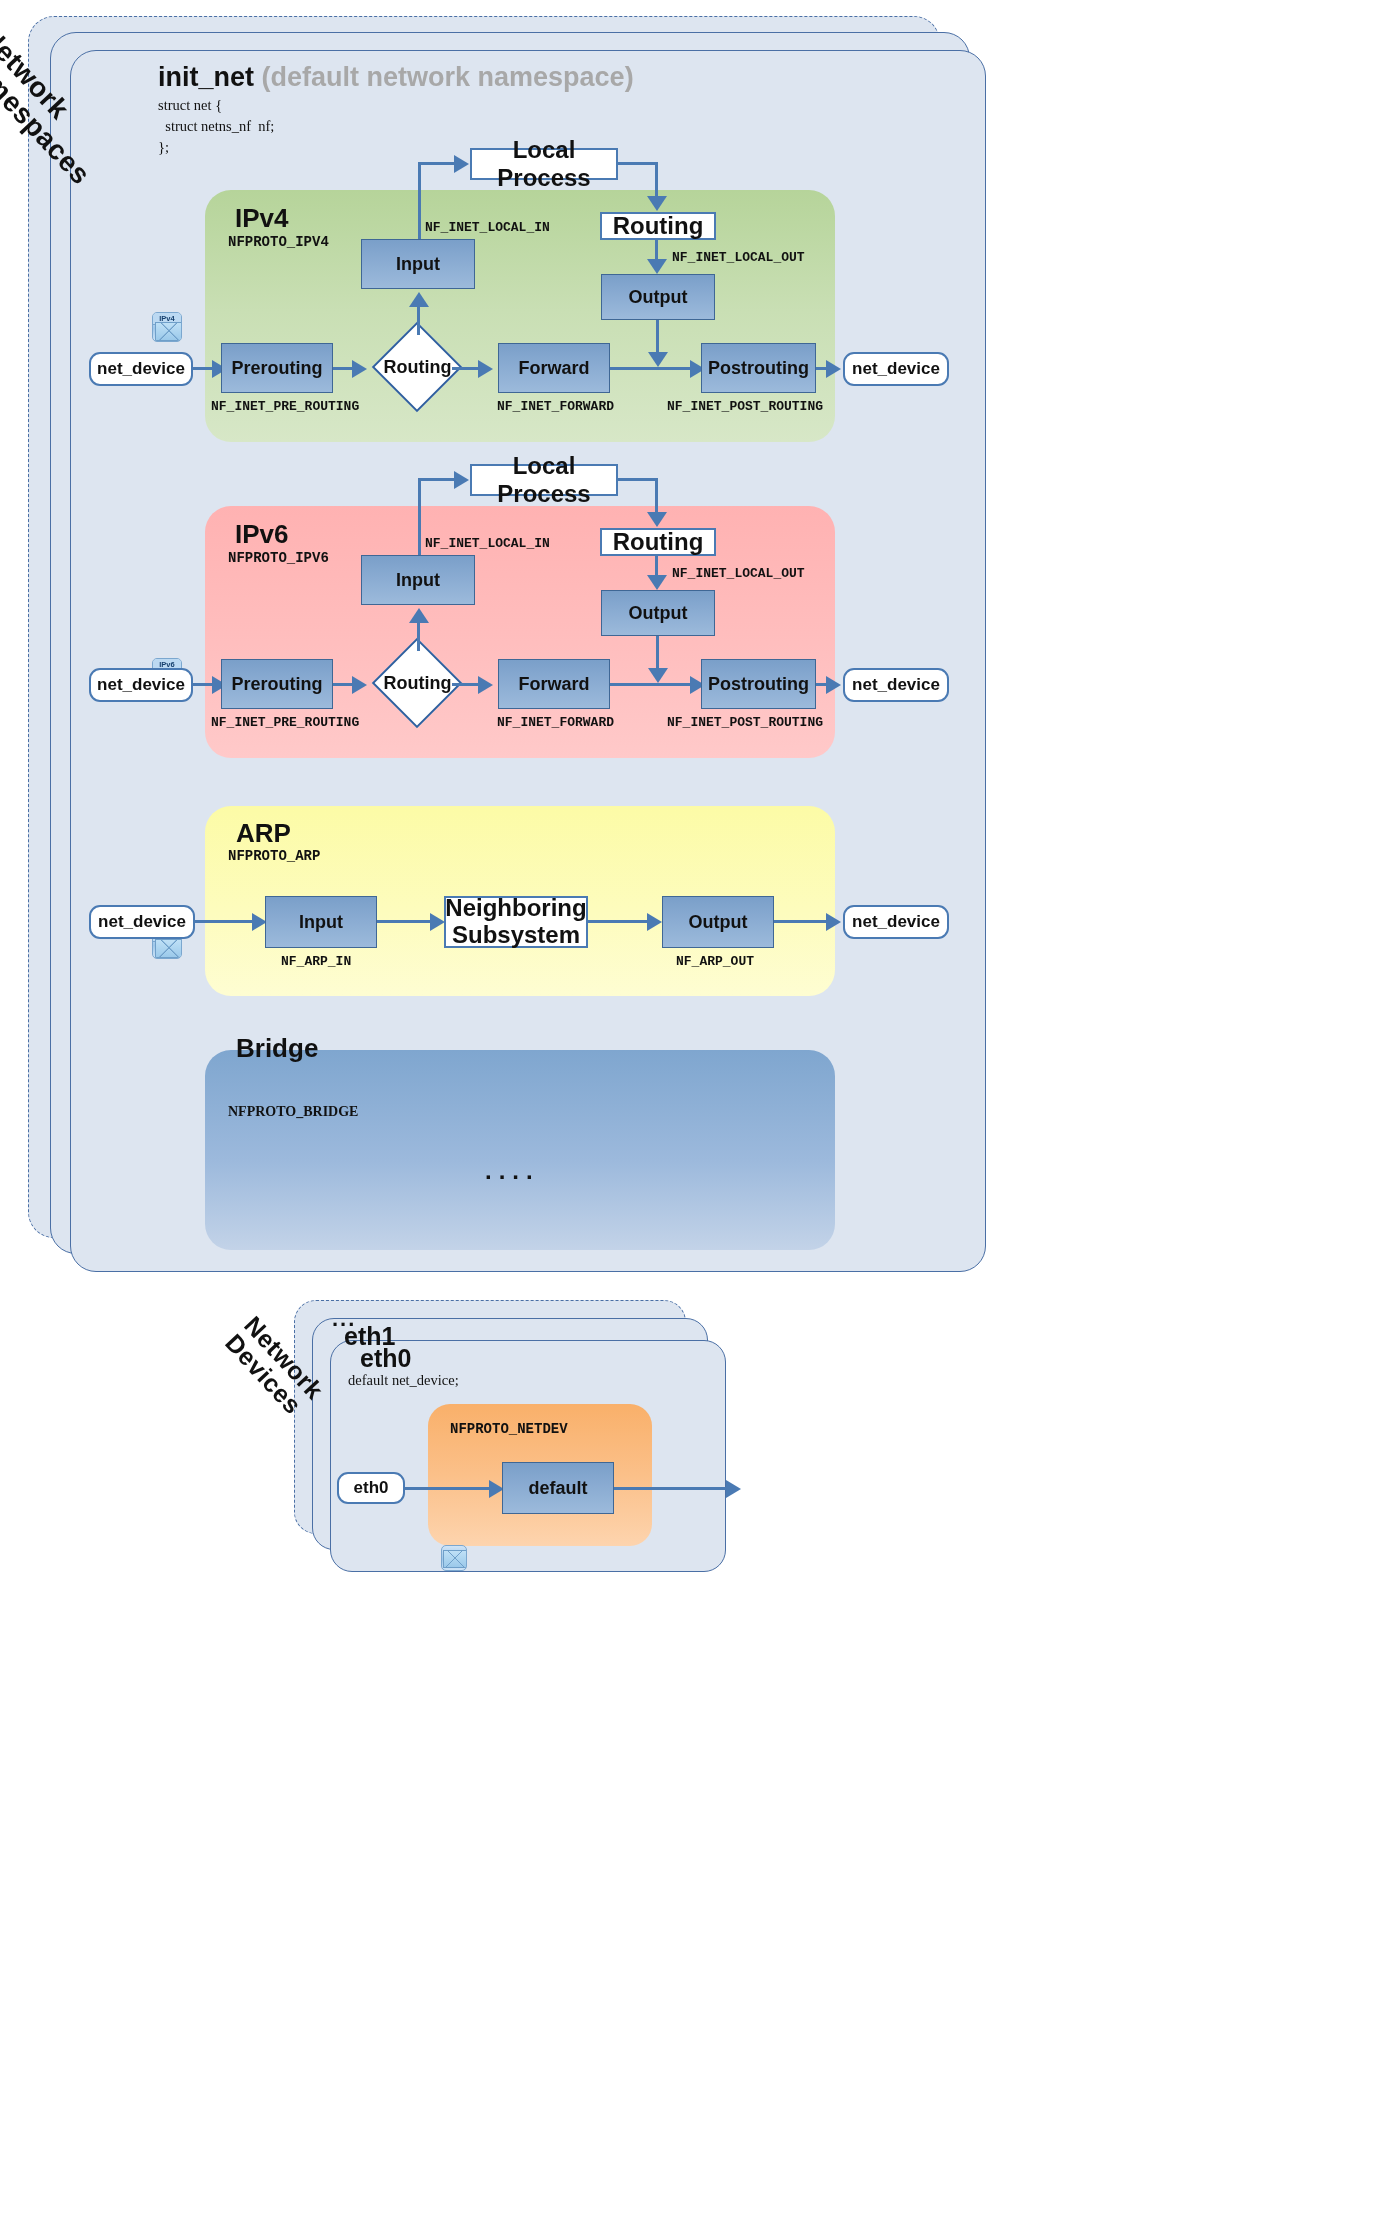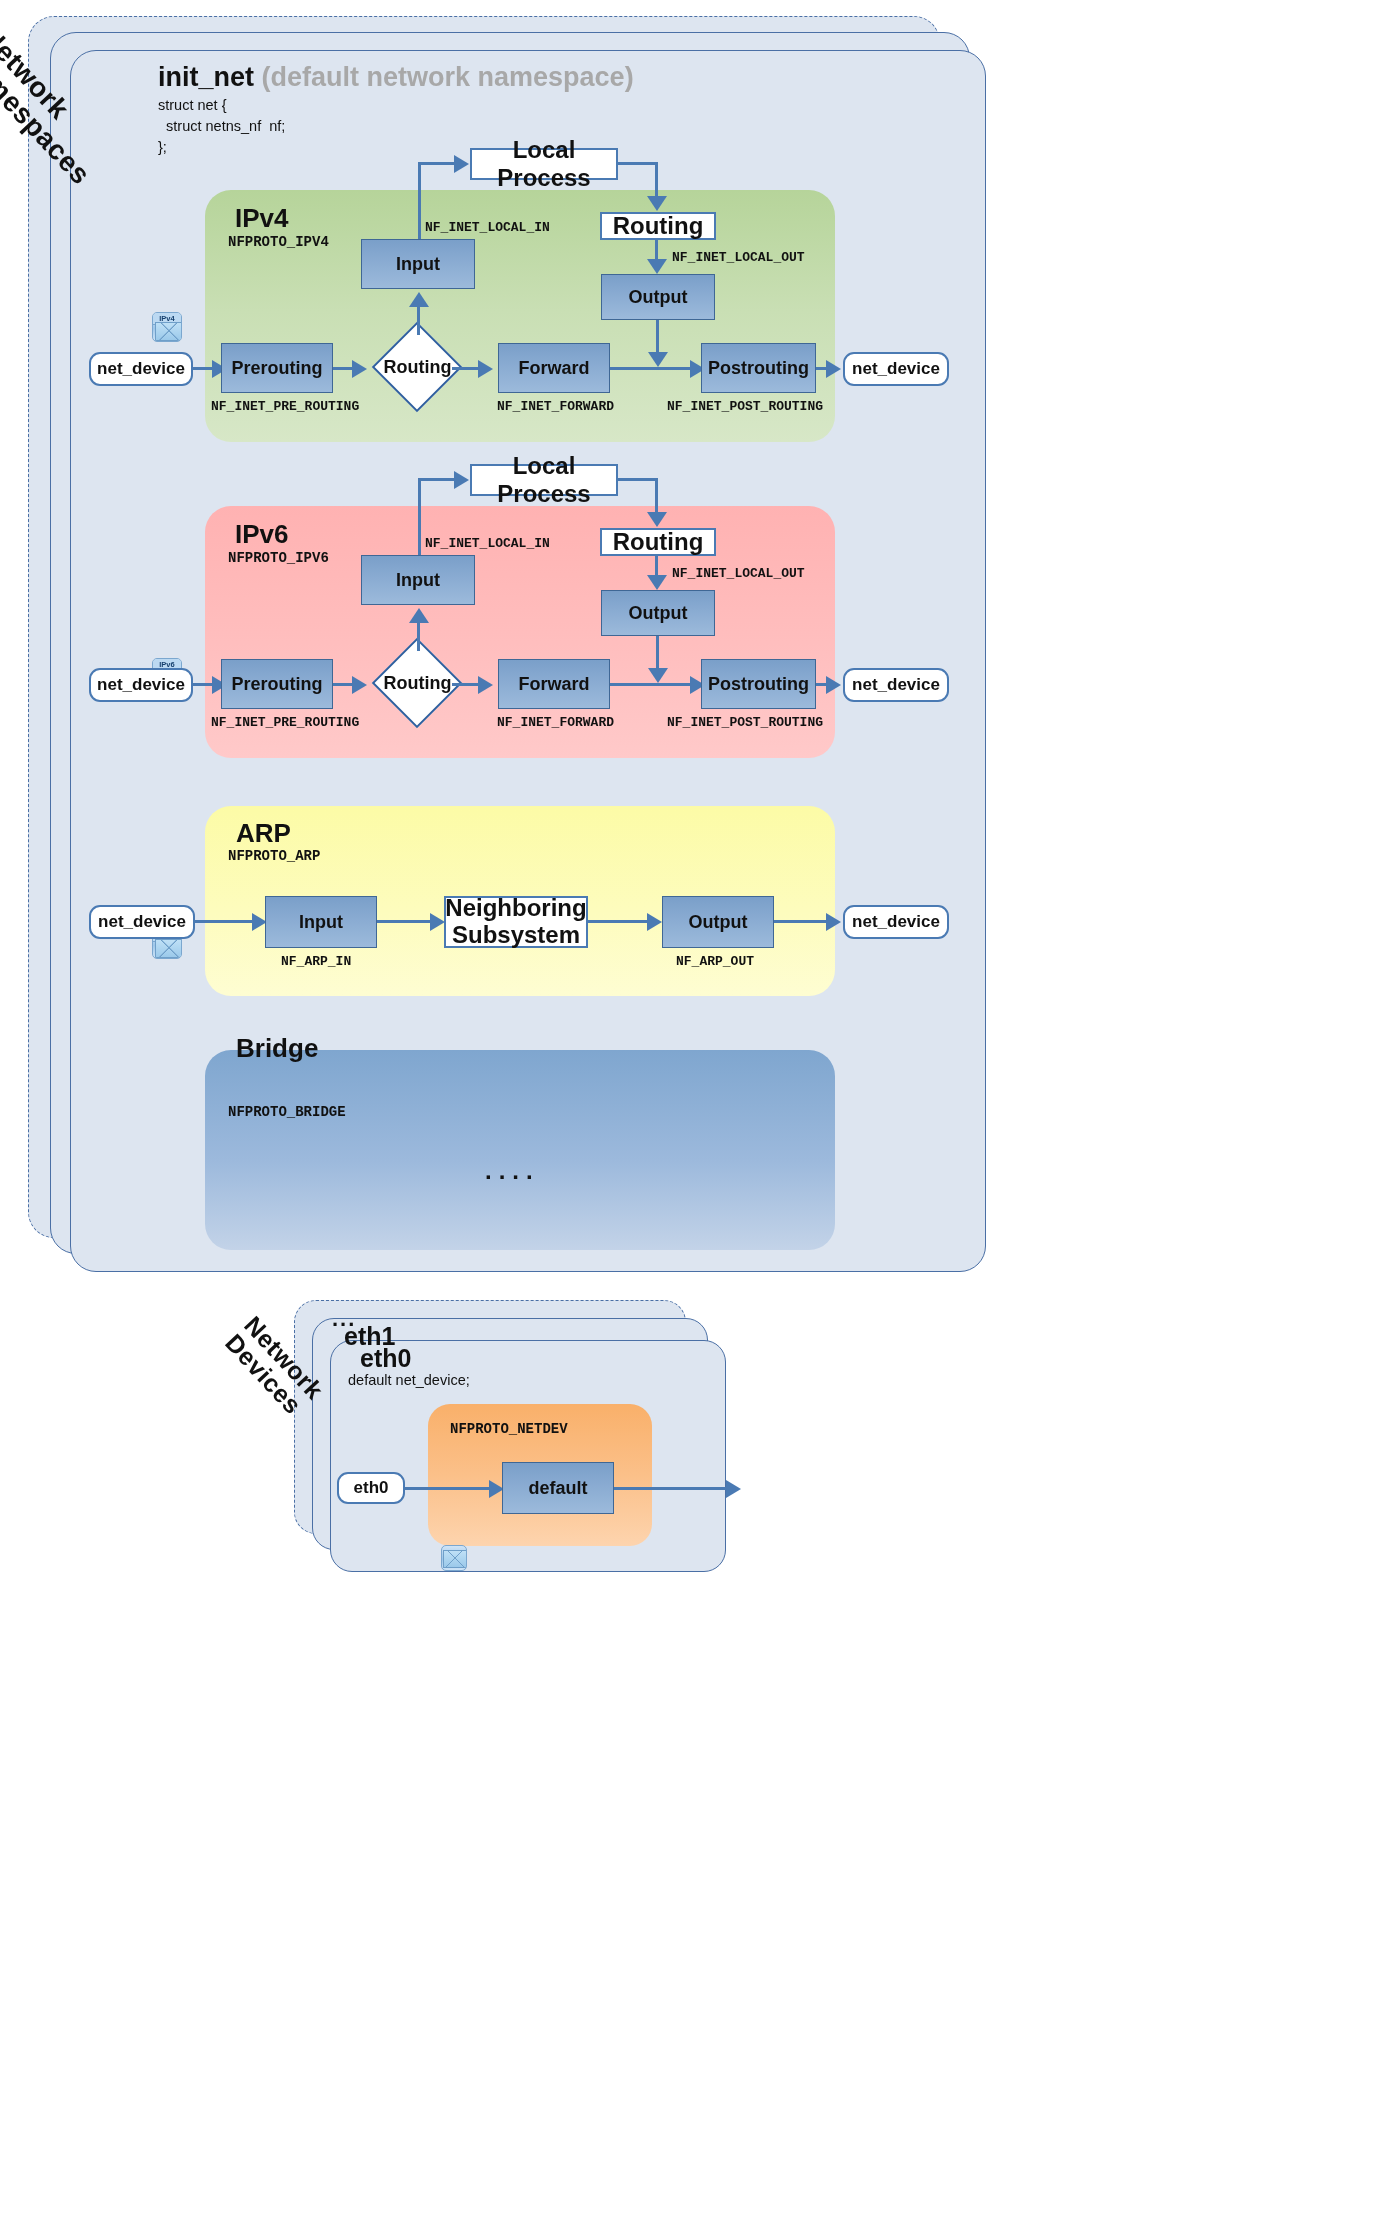--- a/index.html
+++ b/index.html
@@ -14,21 +14,21 @@
 
   
   .side-cap{
     font-weight:bold;color:#111;letter-spacing:.5px;line-height:1.02;
     text-align:left;white-space:pre-line;
   }
 
   
   .init-title{font-size:27px;font-weight:bold;color:#111;}
   .init-title .muted{color:#a8a8a8;font-weight:bold;}
-  .codeblk{font-family:Liberation Sans, sans-serif;font-size:14.5px;
+  .codeblk{font-family:Liberation Serif, serif;font-size:14.5px;
            color:#111;line-height:1.45;white-space:pre;}
 
   
   .fam{border-radius:26px;}
   .fam-ipv4{background:linear-gradient(180deg,#b6d49a 0%,#c9dfb4 48%,#d7e7c7 100%);}
   .fam-ipv6{background:linear-gradient(180deg,#ffb2b2 0%,#ffbdbd 50%,#ffc9c9 100%);}
   .fam-arp{background:linear-gradient(180deg,#fcfba6 0%,#fdfcbd 55%,#fefdd2 100%);}
   .fam-bridge{background:linear-gradient(180deg,#7fa6cf 0%,#9cb9dc 55%,#c3d3e8 100%);}
   .fam-netdev{background:linear-gradient(180deg,#f9b06a 0%,#fbc089 50%,#fdd4ae 100%);
               border-radius:22px;}
@@ -292,21 +292,21 @@
   <div class="abs hooklbl" style="left:676px;top:954px;">NF_ARP_OUT</div>
 
   <div class="abs ln lnh" style="left:774px;top:920px;width:60px;"></div>
   <div class="abs arr-r" style="left:826px;top:913px;"></div>
 
   <div class="abs devbox" style="left:843px;top:905px;width:106px;height:34px;">net_device</div>
 
   <div class="abs fam fam-bridge" style="left:205px;top:1050px;width:630px;height:200px;"></div>
 
   <div class="abs fam-name" style="left:236px;top:1033px;">Bridge</div>
-  <div class="abs fam-proto" style="left:228px;top:1104px;">NFPROTO_BRIDGE</div>
+  <div class="abs fam-proto" style="left:228px;top:1104px;font-family:Liberation Serif, serif;">NFPROTO_BRIDGE</div>
   <div class="abs dots" style="left:485px;top:1157px;">....</div>
 
   <div class="abs ns-shell dashed" style="left:294px;top:1300px;width:392px;height:234px;border-radius:22px;"></div>
   <div class="abs ns-shell" style="left:312px;top:1318px;width:396px;height:232px;border-radius:22px;"></div>
   <div class="abs ns-shell" style="left:330px;top:1340px;width:396px;height:232px;border-radius:22px;"></div>
 
   <div class="abs side-cap" style="left:258px;top:1312px;width:200px;font-size:25px;
               transform:rotate(47deg);transform-origin:left top;">Network
 Devices</div>
 

